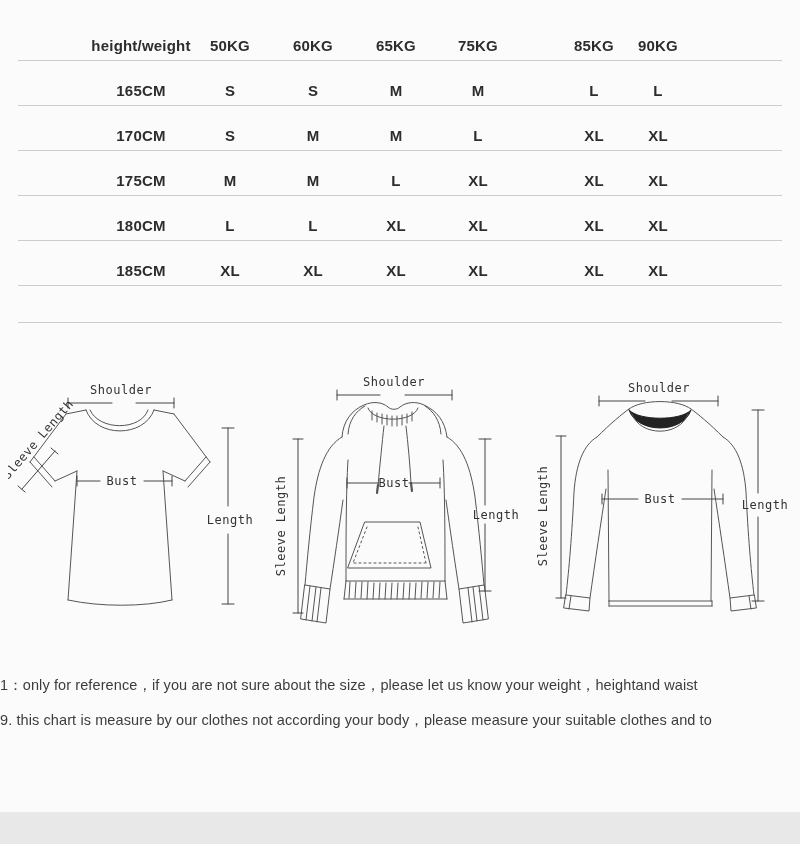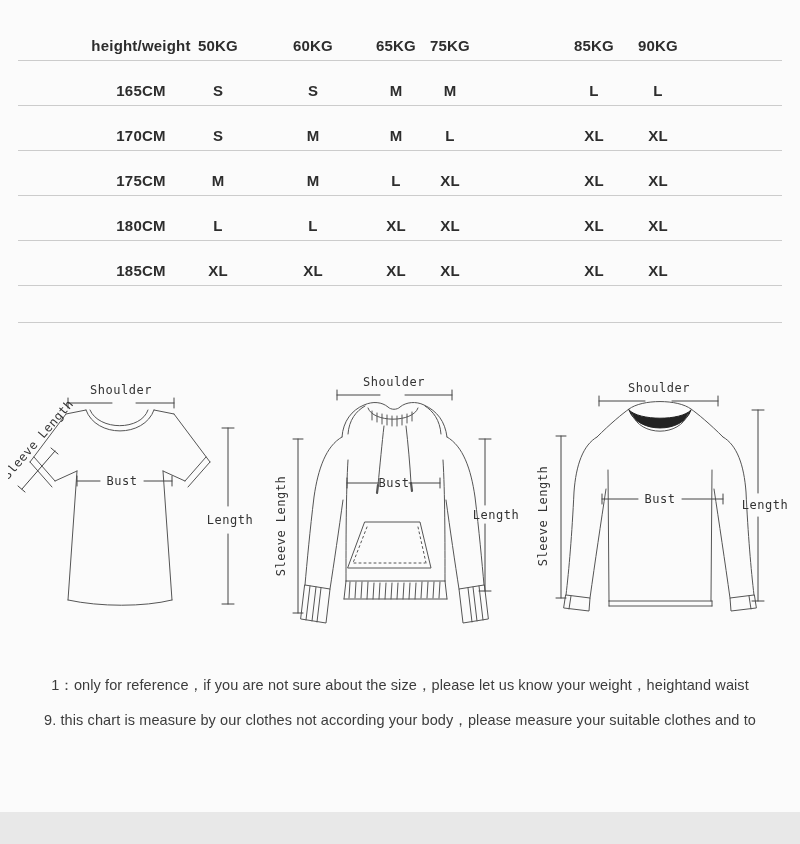--- a/index.html
+++ b/index.html
@@ -9,37 +9,37 @@
     font-family:"Liberation Sans",sans-serif;color:#2d2d2d;
   }
   
   .size-table{position:absolute;left:18px;top:16px;width:764px;}
   .trow{position:relative;height:44px;border-bottom:1px solid #ccc;}
   .trow.spacer{height:36px;}
   .cell{
     position:absolute;bottom:6px;transform:translateX(-50%);
     font-size:15px;font-weight:700;letter-spacing:.2px;white-space:nowrap;color:#2d2d2d;
   }
-  .c0{left:123px}.c1{left:200px}.c2{left:295px}.c3{left:378px}
-  .c4{left:432px}.c5{left:576px}.c6{left:640px}
+  .c0{left:123px}.c1{left:212px}.c2{left:295px}.c3{left:378px}
+  .c4{left:460px}.c5{left:576px}.c6{left:640px}
   
   .diagram{position:absolute;}
   #svg-tshirt{left:8px;top:348px;}
   #svg-hoodie{left:268px;top:342px;}
   #svg-longsleeve{left:532px;top:344px;}
   .sketch{fill:none;stroke:#555;stroke-width:1;stroke-linecap:round;stroke-linejoin:round;}
   .dim{fill:none;stroke:#444;stroke-width:1;stroke-linecap:round;}
   .stitch{stroke-dasharray:2,3;}
   .thick{stroke-width:2.2;}
   svg text{
     font-family:"DejaVu Sans Mono",monospace;font-size:12px;fill:#333;
     letter-spacing:.5px;
   }
   
-  .notes{position:absolute;left:0;right:0;top:676px;text-align:center;}
+  .notes{position:absolute;left:0;right:0;top:676px;text-align:left;}
   .notes p{margin:0 0 16px 0;font-size:14.5px;color:#3c3c3c;letter-spacing:.1px;}
 </style>
 </head>
 <body>
 
 <div class="page">
 
   <div class="size-table">
     <div class="trow">
       <div class="cell c0">height/weight</div>

